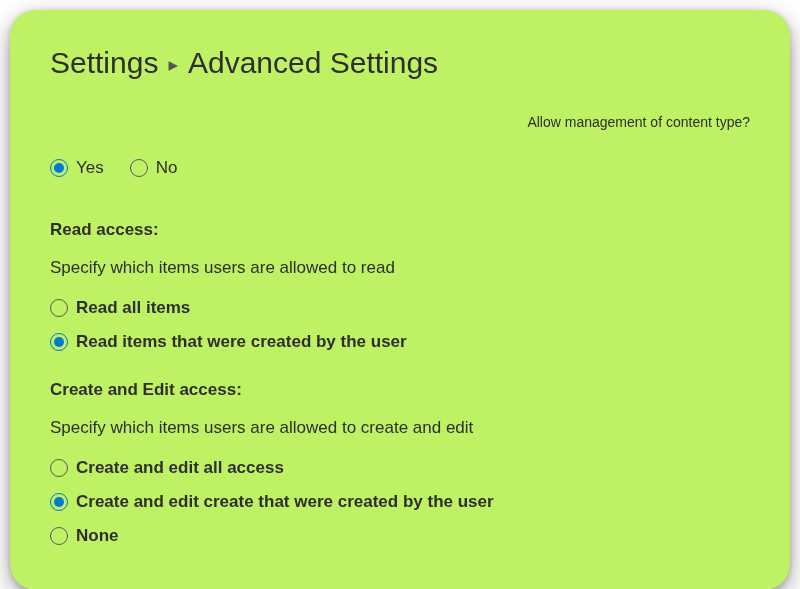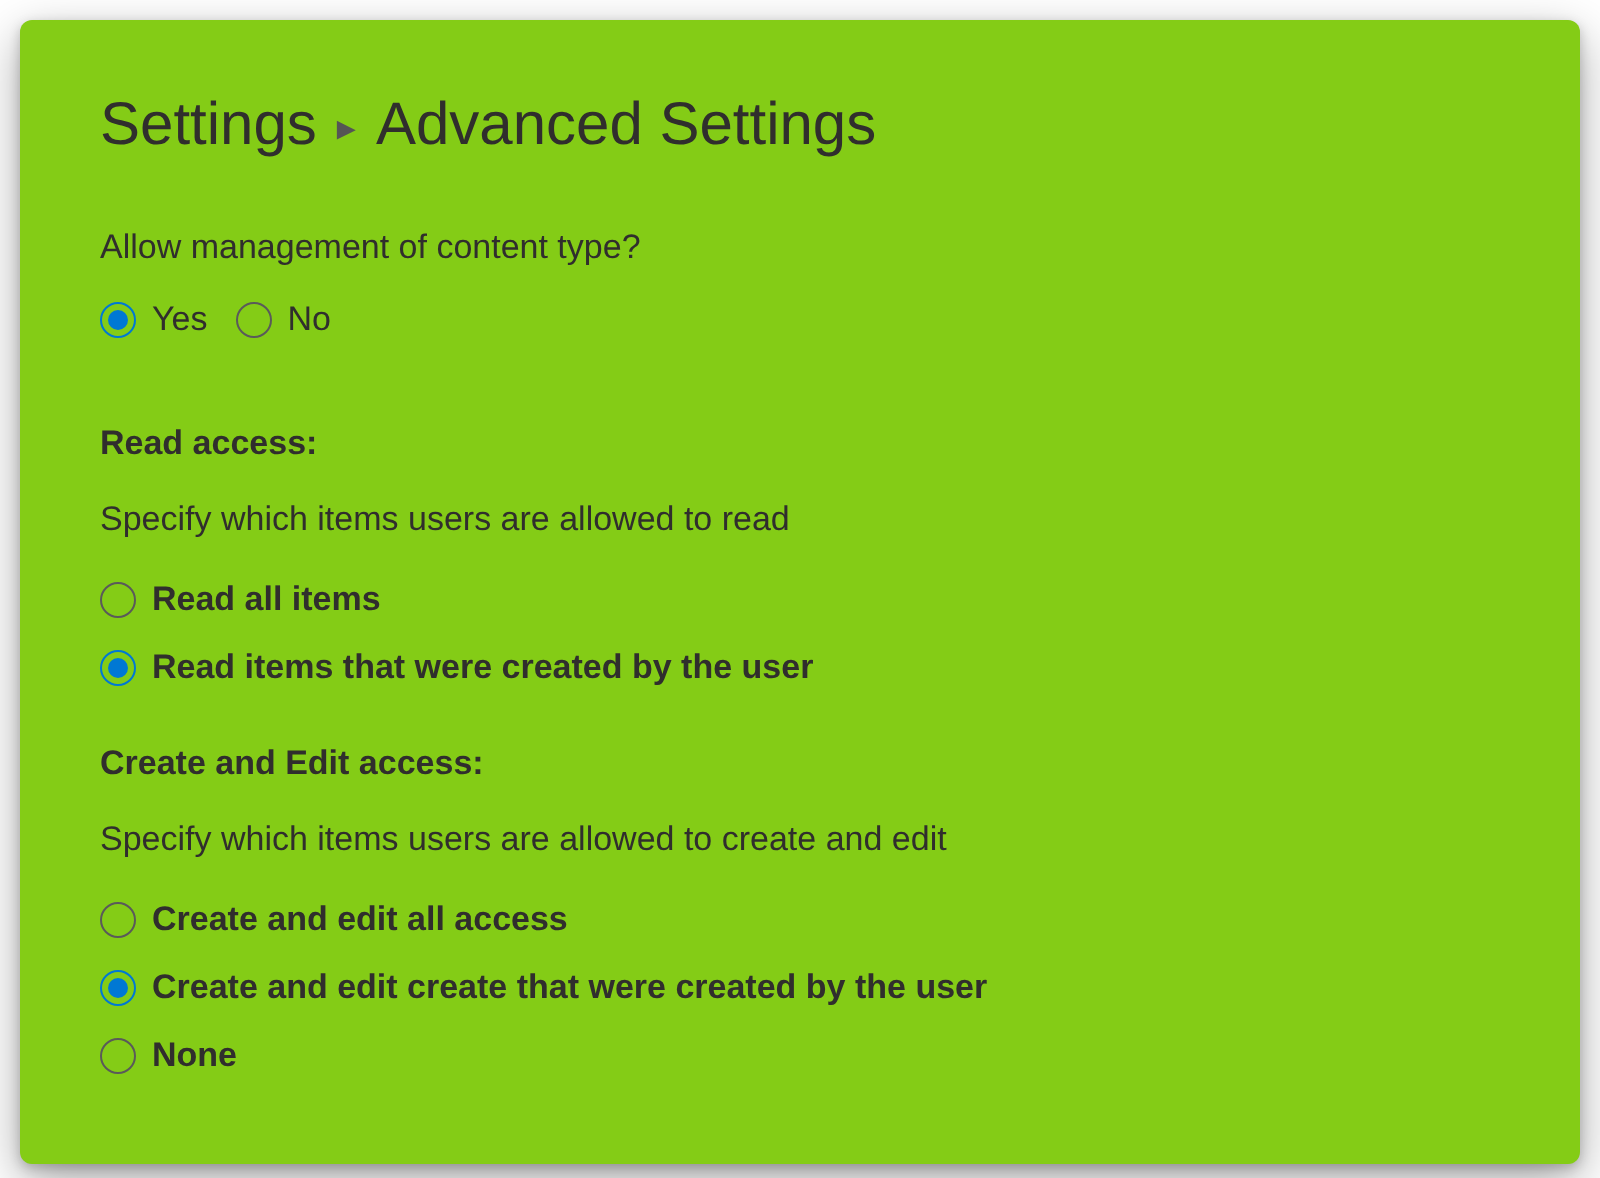--- a/index.html
+++ b/index.html
@@ -10,50 +10,51 @@
     body {
       font-family: "Segoe UI", -apple-system, BlinkMacSystemFont, sans-serif;
       background: #fff;
       display: flex;
       justify-content: center;
       align-items: flex-start;
       padding: 10px;
     }
     .card {
       width: 780px;
-      background: #84cc16;
-      border-radius: 6px;
+      background: #bef264;
+      border-radius: 26px;
       box-shadow: 0 8px 24px rgba(0,0,0,0.35), 0 2px 6px rgba(0,0,0,0.2);
       padding: 36px 40px 44px 40px;
+      text-align: right;
     }
     .breadcrumb {
       display: flex;
       align-items: center;
       font-size: 30px;
       font-weight: 350;
       color: #302e2d;
       margin-bottom: 34px;
     }
     .breadcrumb .sep {
       margin: 0 10px;
       font-size: 19px;
       color: #555;
       position: relative;
       top: 1px;
     }
     .question {
-      font-size: 17px;
+      font-size: 14px;
       color: #302e2d;
-      margin-bottom: 16px;
+      margin-bottom: 28px;
       font-weight: 400;
     }
     .radio-row {
       display: flex;
       align-items: center;
-      gap: 14px;
+      gap: 26px;
     }
     .radio-option {
       display: flex;
       align-items: center;
       gap: 8px;
       cursor: pointer;
     }
     .radio {
       width: 18px;
       height: 18px;

